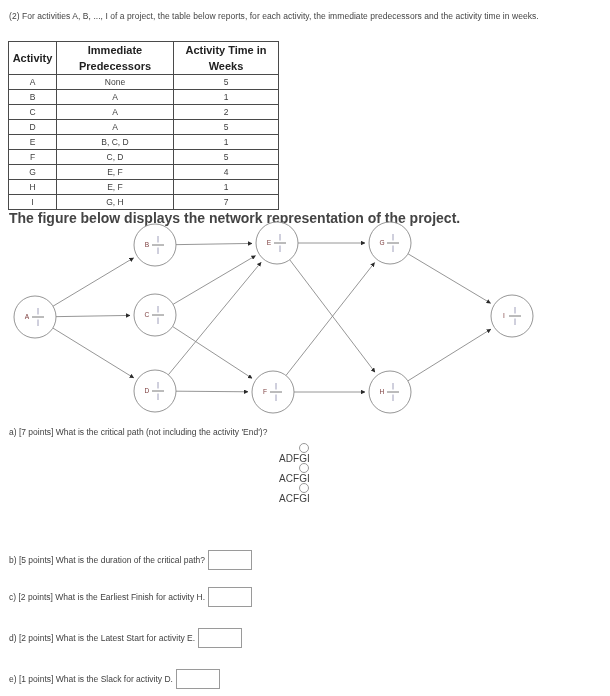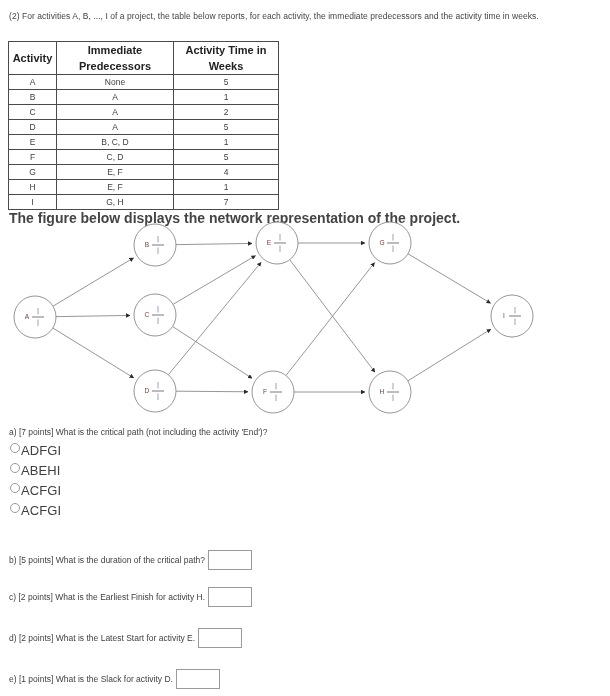--- a/index.html
+++ b/index.html
@@ -86,24 +86,25 @@
     white-space: nowrap;
   }
   .options {
     position: absolute;
     left: 10px;
     top: 443px;
     width: 300px;
   }
   .option-row {
     display: flex;
-    align-items: flex-start;
+    align-items: flex-end;
     height: 20px;
-    font-size: 13px;
+    font-size: 10px;
     color: #3f3f3f;
+    flex-direction: column;
   }
   .radio {
     width: 8px;
     height: 8px;
     border: 1px solid #999;
     border-radius: 50%;
     background: #fff;
     margin-right: 1px;
     flex: 0 0 auto;
   }
@@ -291,24 +292,20 @@
 </div>
 
 <div class="q-a">a) [7 points] What is the critical path (not including the activity 'End')?</div>
 <div class="options" id="option-list">
     <div class="option-row">
       <span class="radio"></span>
       <span class="option-label">ADFGI</span>
     </div>
     <div class="option-row">
       <span class="radio"></span>
-      <span class="option-label">ABEHI</span>
-    </div>
-    <div class="option-row">
-      <span class="radio"></span>
       <span class="option-label">ACFGI</span>
     </div>
     <div class="option-row">
       <span class="radio"></span>
       <span class="option-label">ACFGI</span>
     </div>
   </div>
 
 <div class="qrow q-b">
   <span class="qtext">b) [5 points] What is the duration of the critical path?</span>

